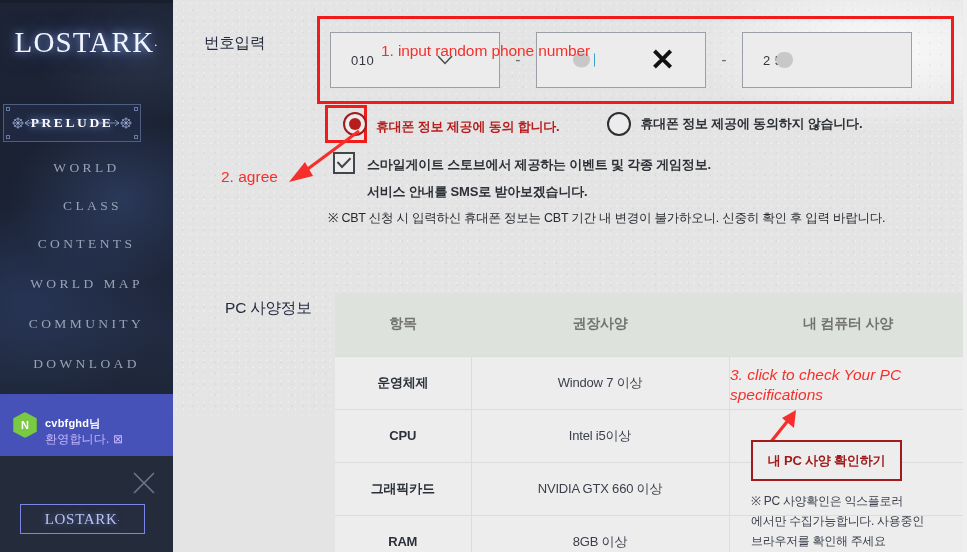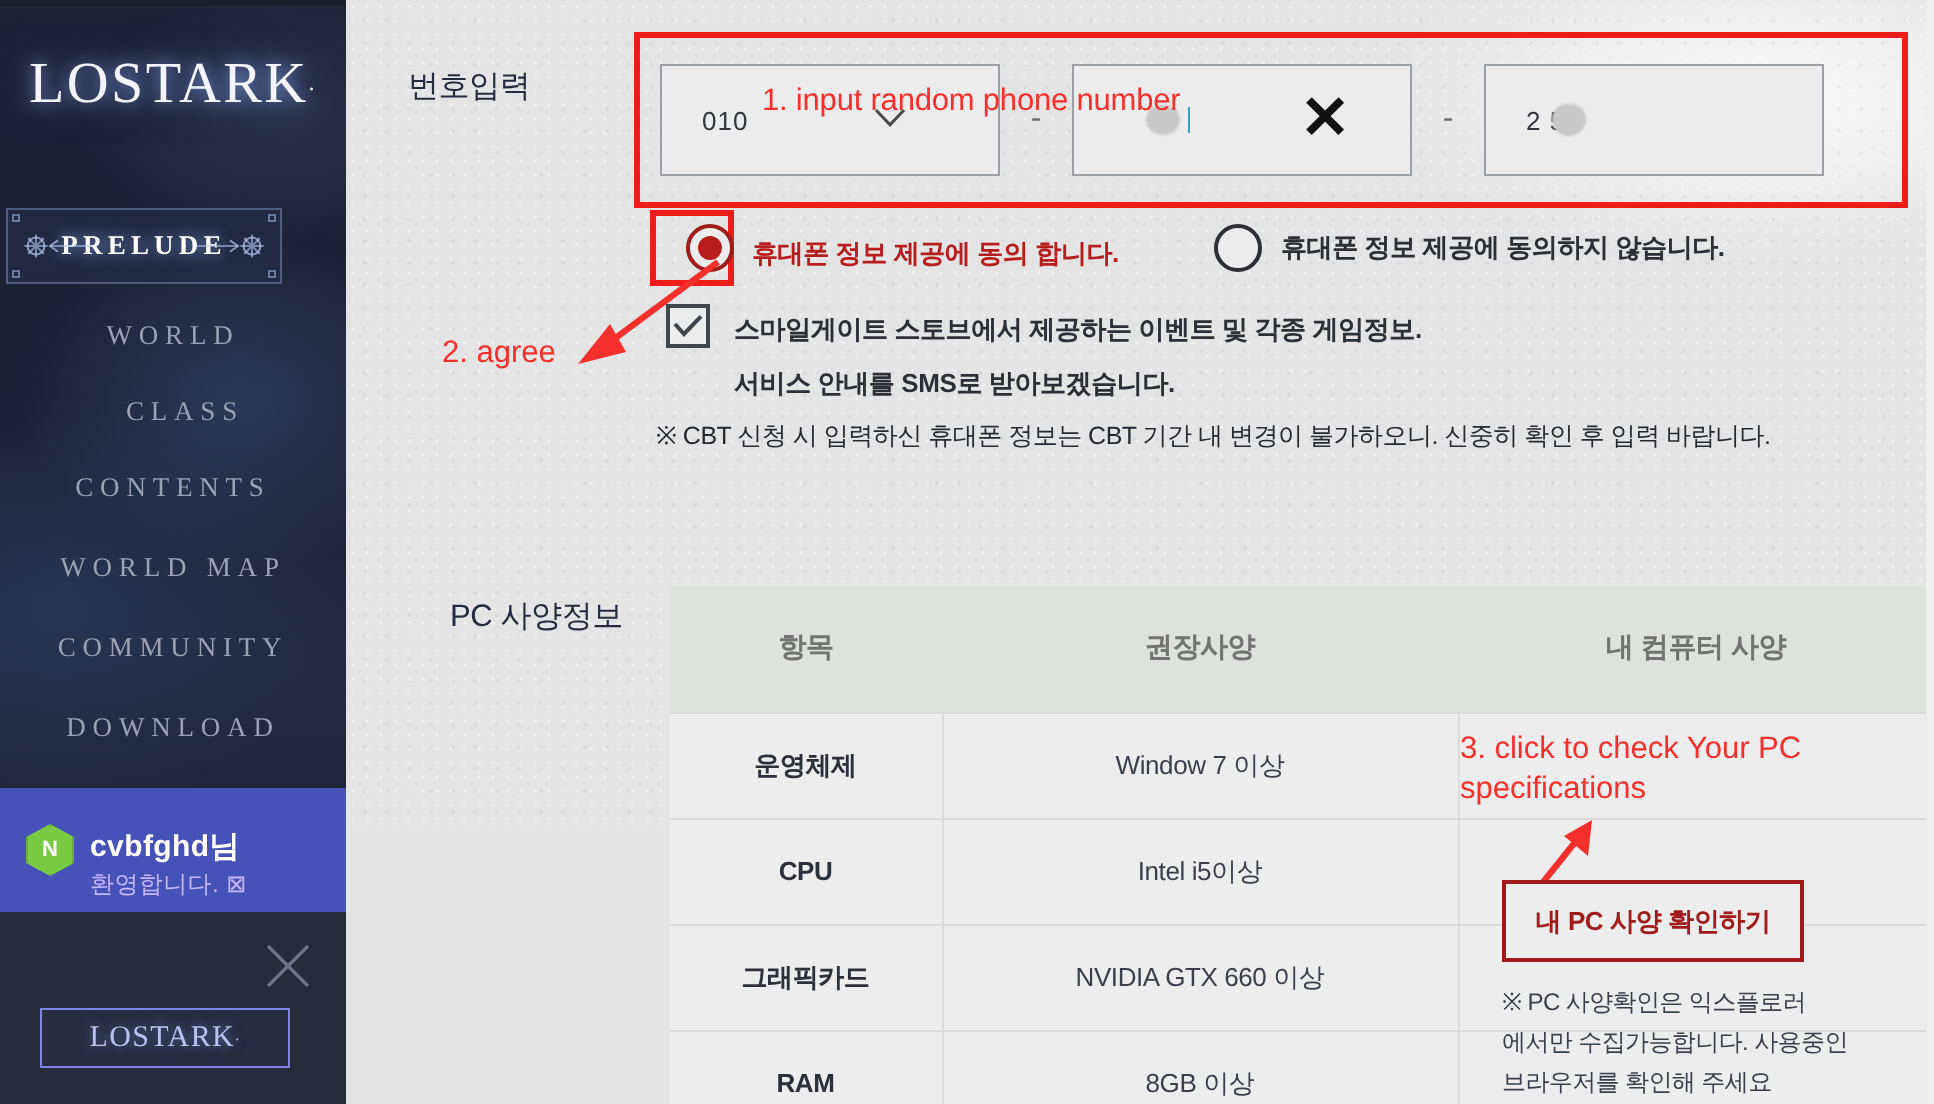--- a/index.html
+++ b/index.html
@@ -109,21 +109,21 @@
     clip-path: polygon(50% 0%, 100% 25%, 100% 75%, 50% 100%, 0% 75%, 0% 25%);
     display:flex; align-items:center; justify-content:center;
     box-shadow: inset 0 0 0 1px rgba(0,0,0,.12);
   }
   .hex-badge .hex span {
     color: #fff; font-size: 11px; font-weight: bold;
     font-family: "Liberation Sans", sans-serif;
   }
   #user-texts { line-height: 1.35; }
   #user-name {
-    font-size: 15px; font-weight: bold; color: #ffffff;
+    font-size: 11px; font-weight: bold; color: #ffffff;
     letter-spacing: .2px;
     margin-top: 14px;
   }
   #user-greet {
     font-size: 12px; color: #c4b5fd; letter-spacing: .2px;
   }
 
   #sidebar-lower {
     position: absolute; left: 0; top: 456px;
     width: 173px; height: 96px;
@@ -338,20 +338,21 @@
   #spec-table tbody td.mypc { background:#ededed; }
 
   
   #mypc-overlay {
     position: absolute; left: 557px; top: 365px;
     width: 237px;
   }
   #anno-3 {
     font-size: 15.5px; color: #f5302c; line-height: 20px;
     font-family: "Liberation Sans", sans-serif;
+    font-style: italic;
   }
   #anno-3-arrow { position: absolute; left: 30px; top: 45px; width: 60px; height: 40px; }
   #mypc-btn {
     position: absolute; left: 21px; top: 75px;
     width: 151px; height: 41px;
     border: 2px solid #a01b1b;
     background: #ededed;
     display:flex; align-items:center; justify-content:center;
     cursor: pointer;
   }

